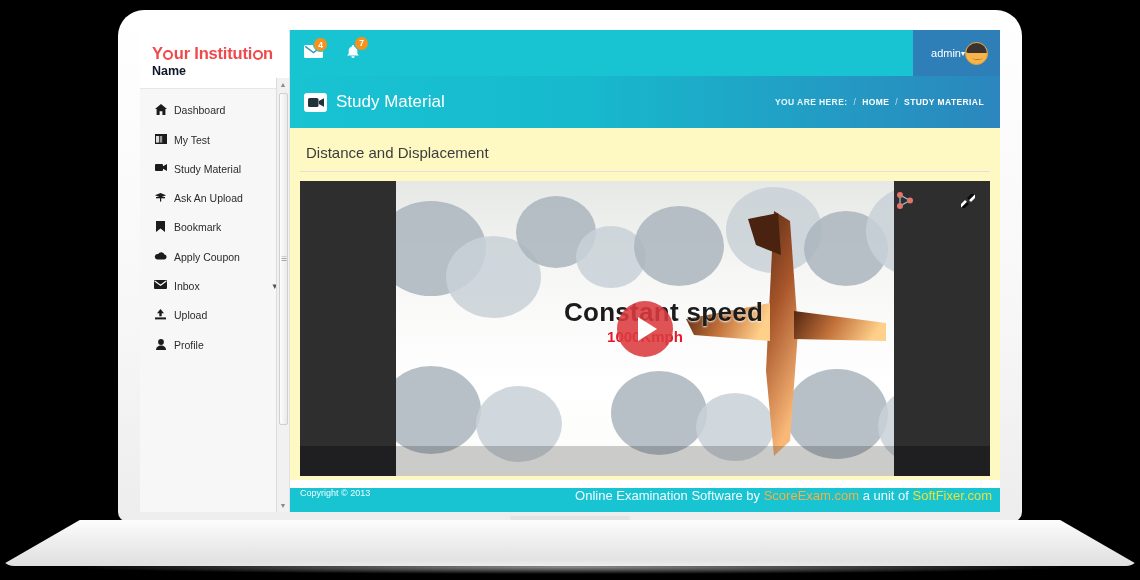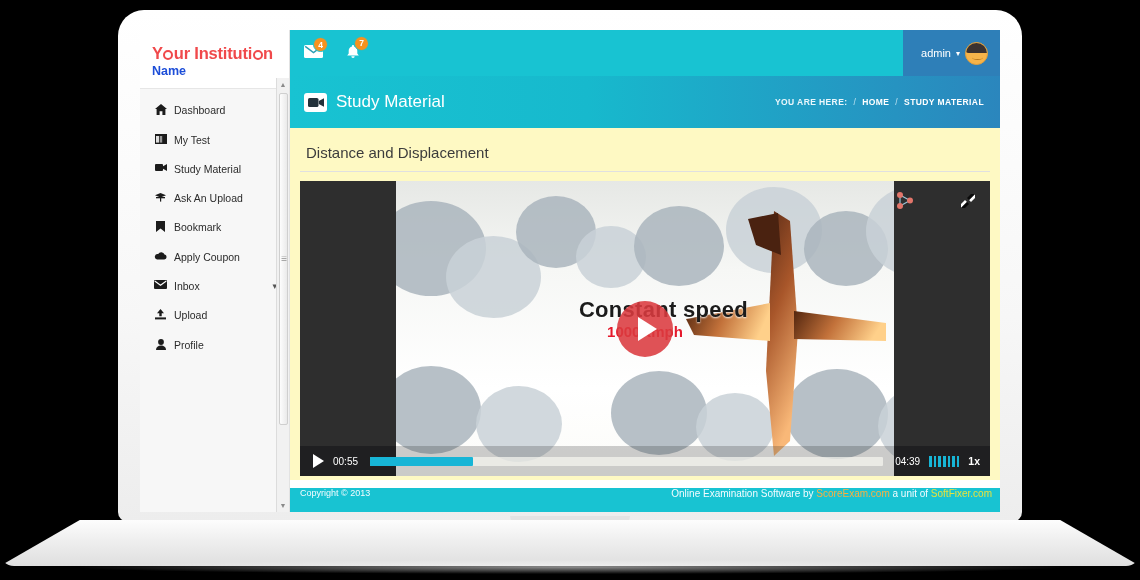--- a/index.html
+++ b/index.html
@@ -59,21 +59,21 @@
   .brand-line1 {
     color: #f0494b; font-size: 16.5px; font-weight: bold; letter-spacing: -.2px;
     white-space: nowrap;
   }
   .brand-line1 .o-ring {
     display: inline-block; width: 10px; height: 10px;
     border: 2.5px solid #f0494b; border-radius: 50%;
     vertical-align: -1px; margin: 0 .5px;
   }
   .brand-line2 {
-    color: #1d4ed8; font-size: 12.5px; font-weight: bold; margin-top: 1px;
+    color: #0f172a; font-size: 12.5px; font-weight: bold; margin-top: 1px;
   }
   .sidebar-section {
     padding: 13px 0 13px 14px; font-size: 9px; font-weight: bold;
     letter-spacing: .9px; color: #444; background: #f2f2f2;
     border-bottom: 1px solid #e4e4e4; border-top: 1px solid #fff;
   }
   .nav { list-style: none; padding-top: 6px; }
   .nav-item {
     display: flex; align-items: center; gap: 7px;
     padding: 8.5px 12px 8.5px 14px;
@@ -115,21 +115,21 @@
   .notif .glyph { font-size: 16px; color: #fff; display: block; line-height: 1; }
   .badge {
     position: absolute; top: -8px; left: 9px;
     min-width: 15px; height: 15px; border-radius: 50%;
     background: #f6921e; color: #fff; font-size: 8.5px; font-weight: bold;
     display: flex; align-items: center; justify-content: center;
     border: 1.5px solid #18c3d2;
   }
   .admin-zone {
     position: absolute; right: 0; top: 0; height: 46px;
-    background: #2e7fb8; display: flex; align-items: center; gap: 5px;
+    background: #2e7fb8; display: flex; align-items: center; 
     padding: 0 12px 0 18px; cursor: pointer;
   }
   .admin-name { color: #fff; font-size: 11px; }
   .admin-caret { color: #fff; font-size: 8px; }
   .avatar {
     width: 23px; height: 23px; border-radius: 50%;
     background: #f6b44a; position: relative; overflow: hidden;
     border: 1px solid #e3a03b;
   }
   .avatar::before {
@@ -176,21 +176,21 @@
   .cloud { position: absolute; border-radius: 50%; background: #bcc6cd; opacity: .85; }
   .cloud.l { background: #c9d1d7; }
   .cloud.d { background: #aab5bd; }
   .plane {
     position: absolute; left: 290px; top: 30px; width: 200px; height: 250px;
   }
   .video-text {
     position: absolute; left: 0; right: 0; top: 116px; text-align: center;
     pointer-events: none;
   }
-  .vt1 { font-size: 22px; color: #1b1b1b; font-weight: 600; letter-spacing: .3px;
+  .vt1 { font-size: 26px; color: #1b1b1b; font-weight: 600; letter-spacing: .3px;
          text-shadow: 0 1px 2px rgba(255,255,255,.9); padding-left: 37px; }
   .vt2 { font-size: 15px; color: #e5192b; font-weight: bold; margin-top: 0;
          text-shadow: 0 1px 2px rgba(255,255,255,.9); }
   .play-overlay {
     position: absolute; left: 50%; top: 50%; transform: translate(-50%,-50%);
     width: 56px; height: 56px; border-radius: 50%;
     background: rgba(219,58,63,.88);
     display: flex; align-items: center; justify-content: center; cursor: pointer;
   }
   .play-overlay .tri {
@@ -232,21 +232,21 @@
   .volume { display: flex; align-items: flex-end; gap: 2px; height: 12px; cursor: pointer; }
   .volume i { display: block; width: 2.6px; background: #17b5d6; height: 11px; }
   .speed { color: #fff; font-size: 10.5px; font-weight: bold; cursor: pointer; }
 
   .footer {
     height: 24px; background: #18c3d2; display: flex; align-items: flex-start;
     justify-content: space-between; padding: 0 8px 0 10px; flex: 0 0 24px;
     margin-top: 8px;
   }
   .footer-left { color: #f3fcff; font-size: 9px; }
-  .footer-right { color: #f3fcff; font-size: 10px; }
+  .footer-right { color: #f3fcff; font-size: 13px; }
   .footer-right a { text-decoration: none; }
   .lnk-score { color: #fbb040; }
   .lnk-soft { color: #e8e23c; }
 </style>
 </head>
 <body>
 
 <div id="laptop-frame">
   <div class="laptop-lid"></div>
 
@@ -468,40 +468,20 @@
                 <path d="M15 1 9 7 7 5l4-4z" fill="#0a0a0a"></path>
                 <path d="M1 15l6-6-2-2-4 4z" fill="#fff"></path>
                 <path d="M1 15l6-6 2 2-4 4z" fill="#0a0a0a"></path>
               </svg>
             </span>
 
             <div class="ctrl-left-bg"></div>
             <div class="ctrl-mid-bg"></div>
             <div class="ctrl-right-bg"></div>
 
-            <div class="controls">
-              <div class="ctrl-row">
-                <span class="play-btn"></span>
-                <span class="time">00:55</span>
-                <span class="progress">
-                  <span class="progress-fill" id="pf" style="width: 20%;"></span>
-                </span>
-                <span class="time">04:39</span>
-                <span class="volume" id="vol">
-                    <i></i>
-                    <i></i>
-                    <i></i>
-                    <i></i>
-                    <i></i>
-                    <i></i>
-                    <i></i>
-                  </span>
-                <span class="speed">1x</span>
-              </div>
-            </div>
           </div>
         </div>
 
         <div class="footer">
           <span class="footer-left">Copyright © 2013</span>
           <span class="footer-right"><span>Online Examination Software by </span><a class="lnk-score" href="#">ScoreExam.com</a><span> a unit of </span><a class="lnk-soft" href="#">SoftFixer.com</a></span>
         </div>
 
       </div>
     </div>

